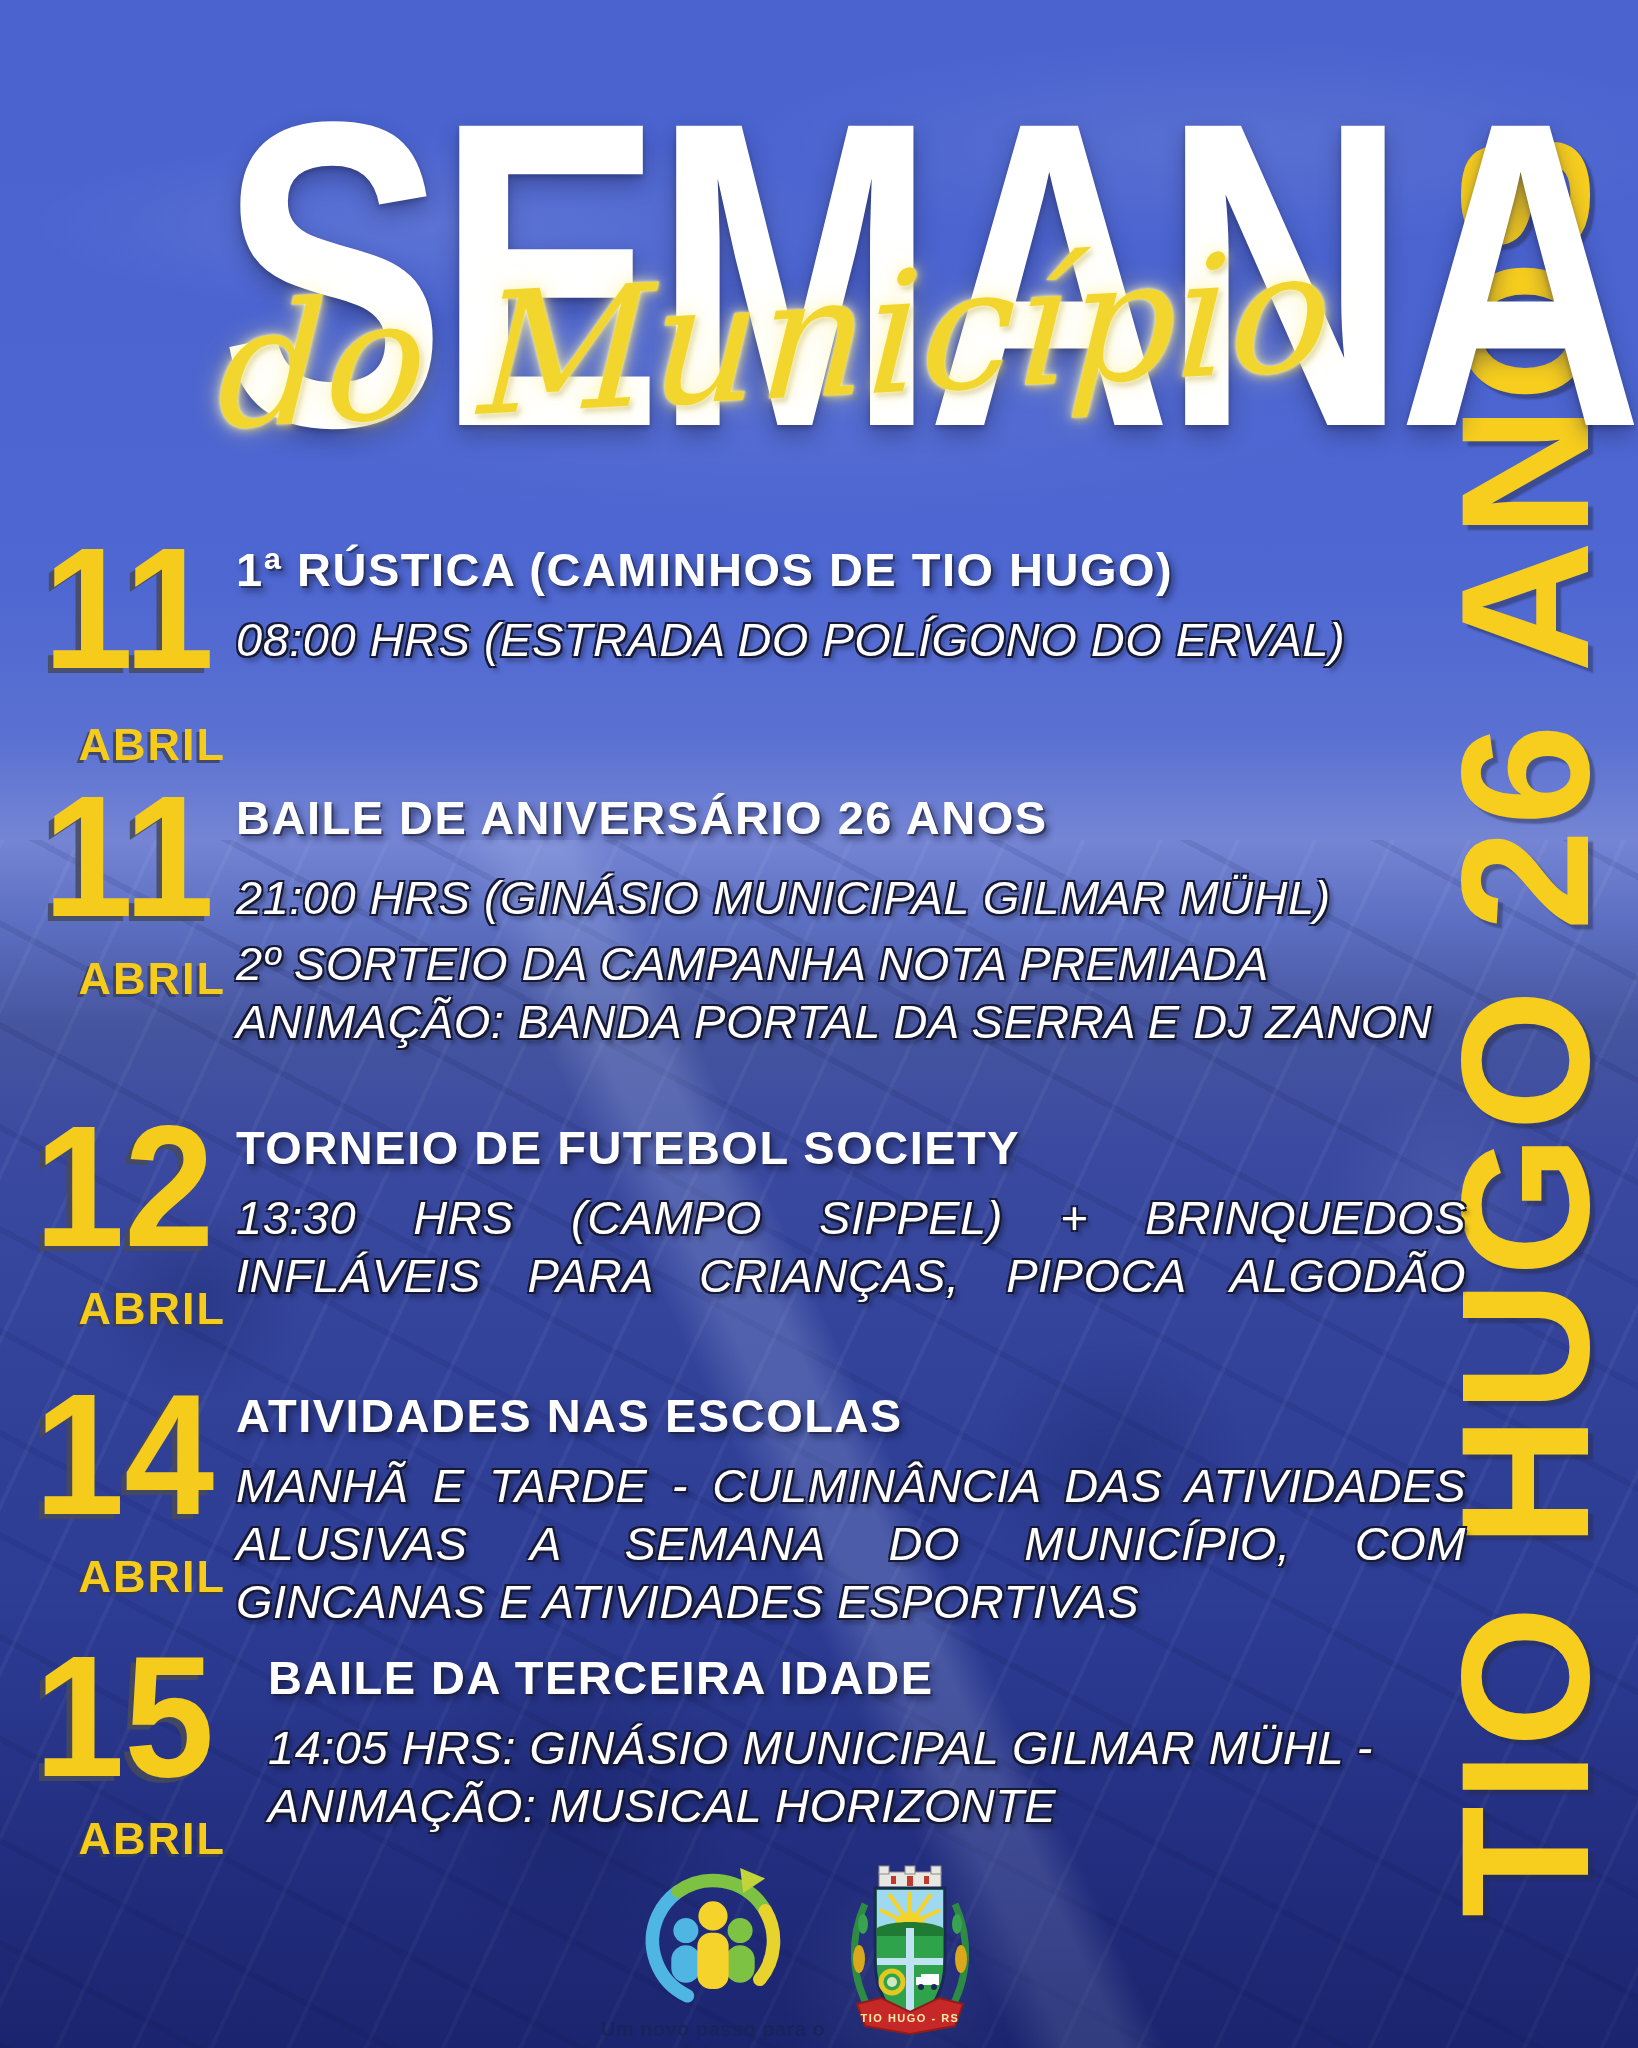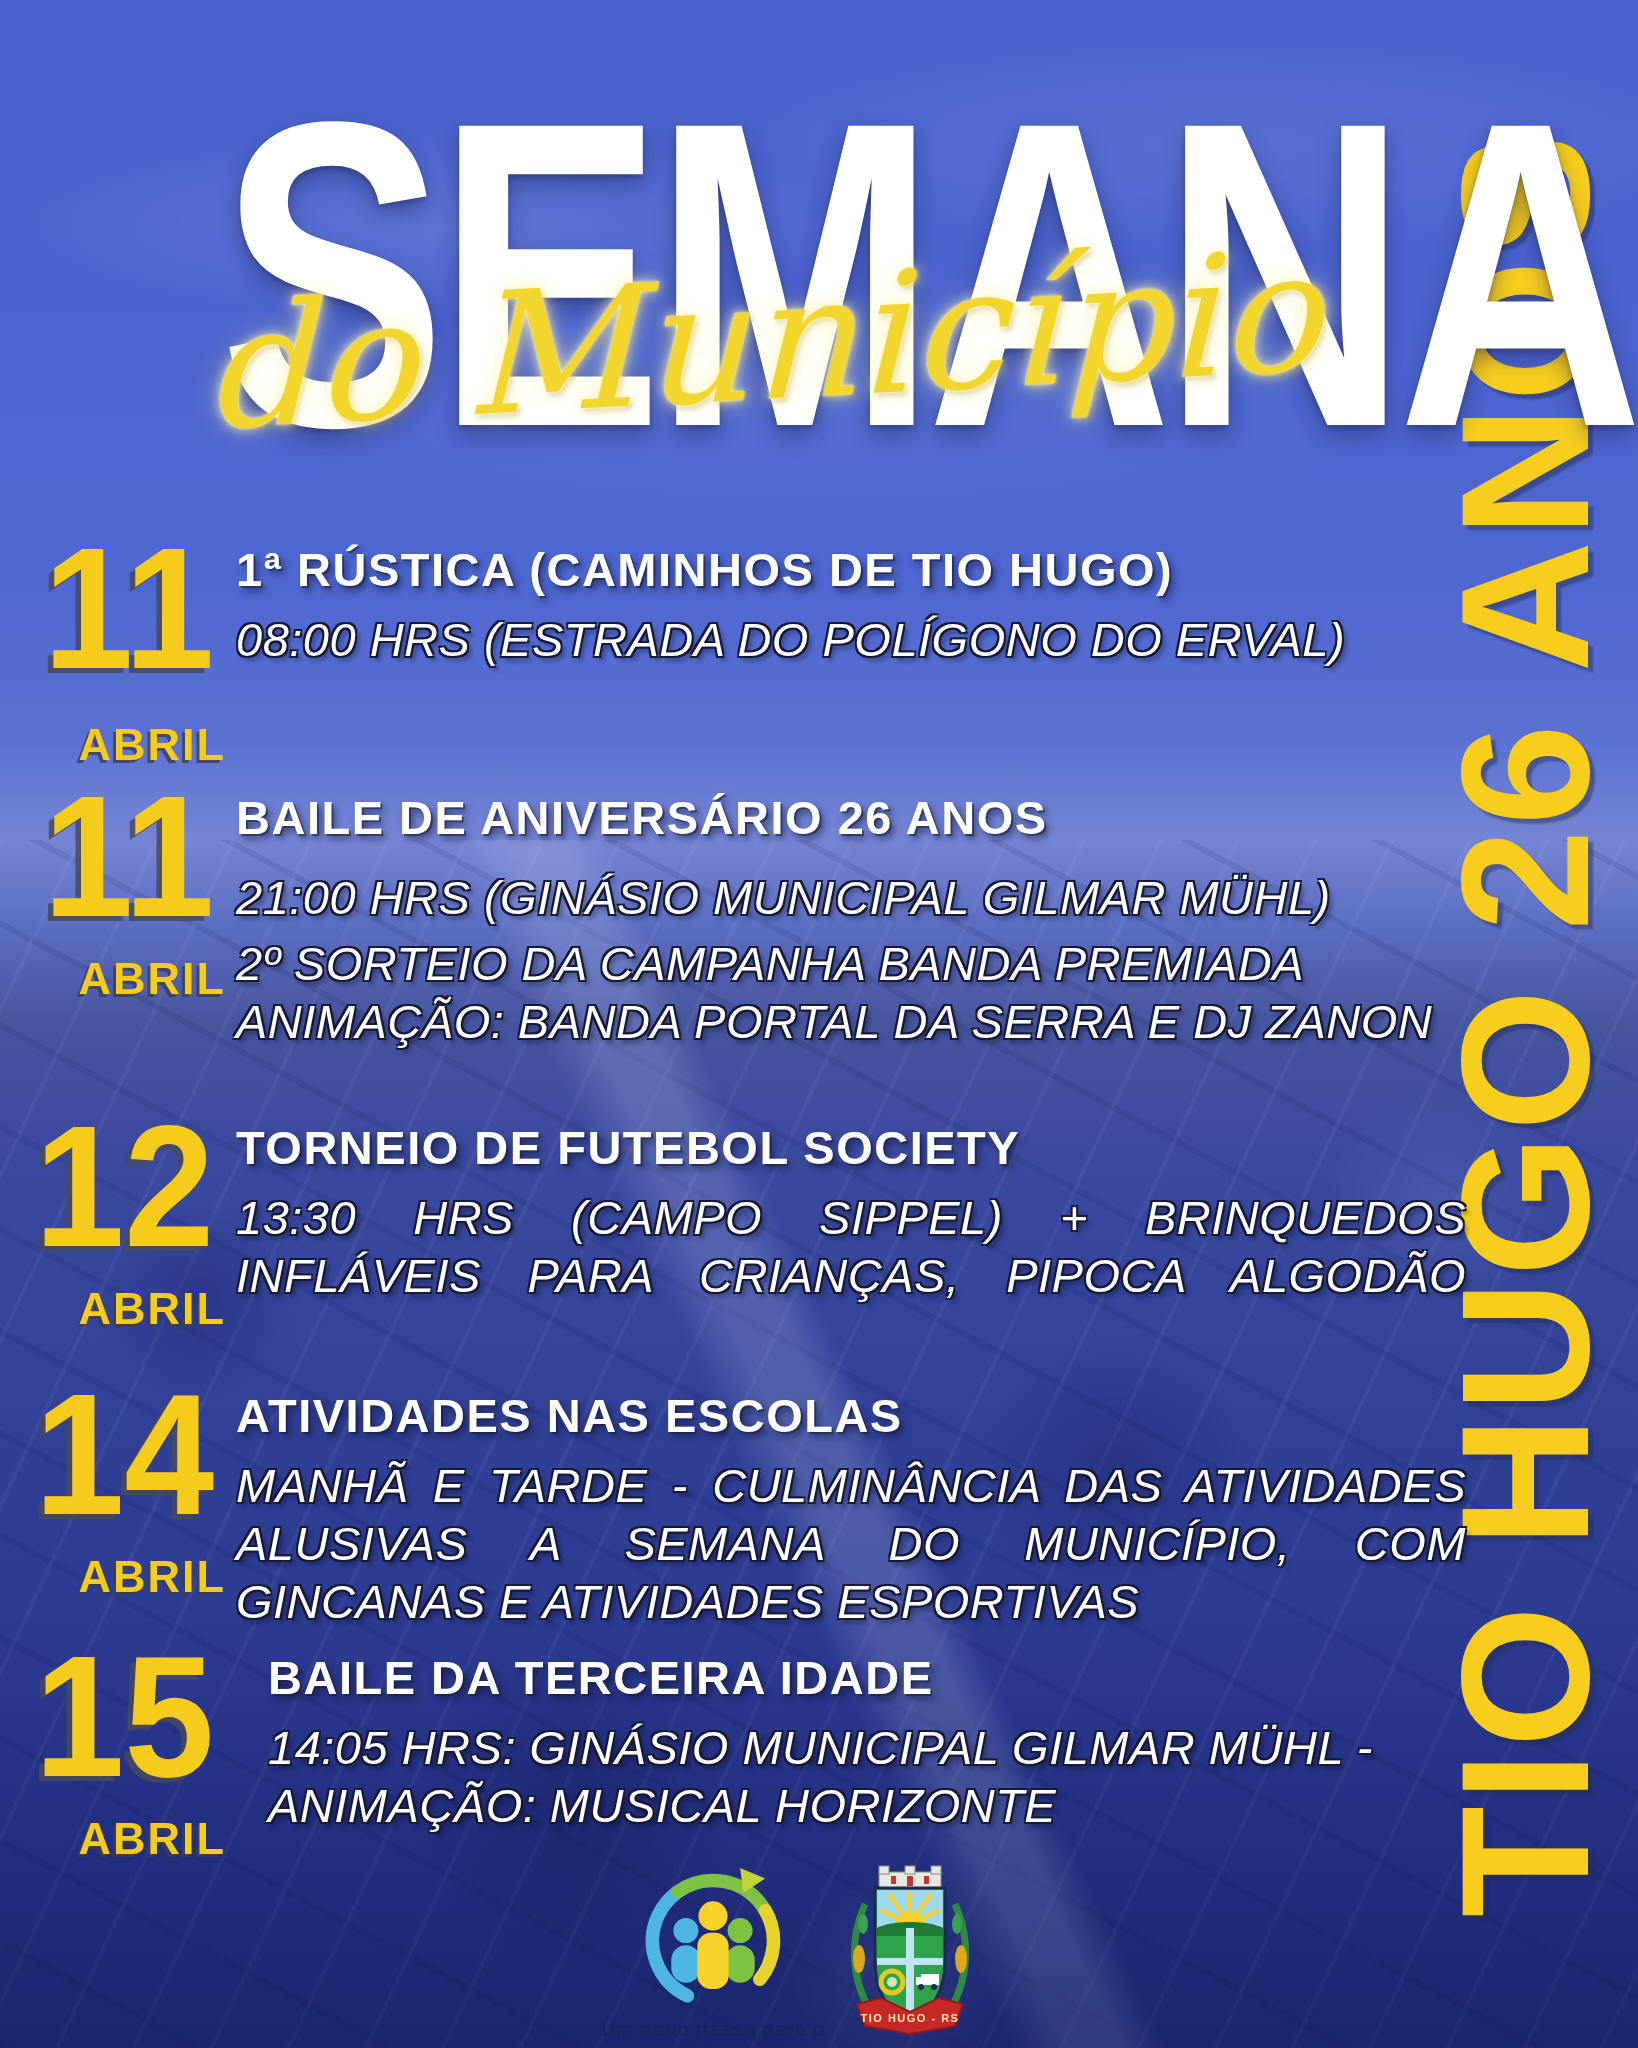--- a/index.html
+++ b/index.html
@@ -110,21 +110,21 @@
 
   <article class="event e2">
     <div class="date">
       <div class="day">11</div>
       <div class="month">ABRIL</div>
     </div>
     <div class="ebody">
       <h2 class="etitle">BAILE DE ANIVERSÁRIO 26 ANOS</h2>
       <div class="lines">
         <div class="dl">21:00 HRS (GINÁSIO MUNICIPAL GILMAR MÜHL)</div>
-        <div class="dl">2º SORTEIO DA CAMPANHA BANDA PREMIADA</div>
+        <div class="dl">2º SORTEIO DA CAMPANHA NOTA PREMIADA</div>
         <div class="dl">ANIMAÇÃO: BANDA PORTAL DA SERRA E DJ ZANON</div>
       </div>
     </div>
   </article>
 
   <article class="event e3">
     <div class="date">
       <div class="day">12</div>
       <div class="month">ABRIL</div>
     </div>

